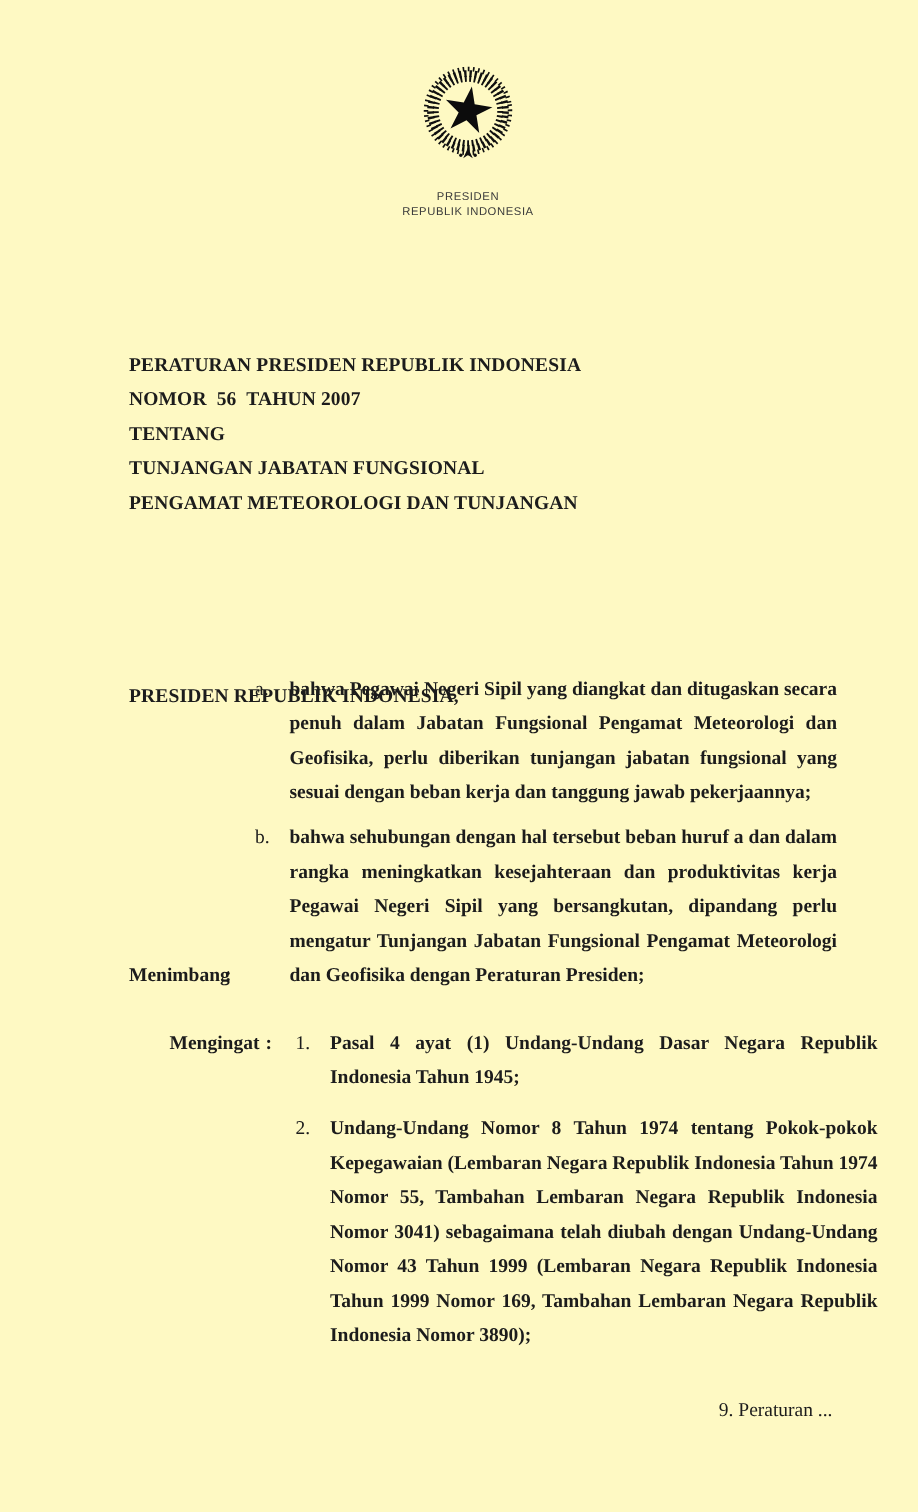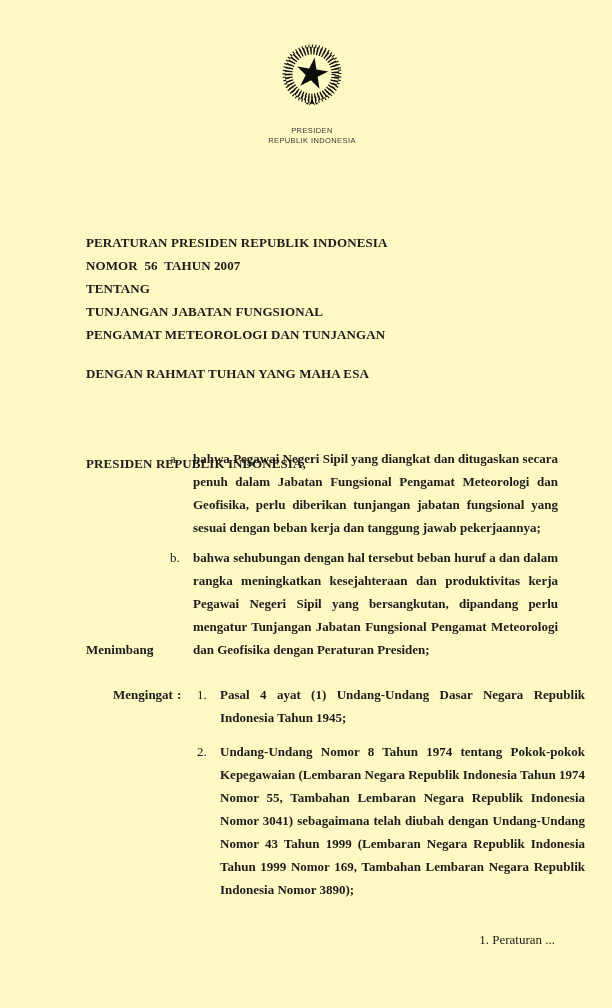--- a/index.html
+++ b/index.html
@@ -113,23 +113,20 @@
   </div>
 
   <div class="center-block title-block">
     <div class="center-line">PERATURAN PRESIDEN REPUBLIK INDONESIA</div>
     <div class="center-line">NOMOR  56  TAHUN 2007</div>
     <div class="center-line">TENTANG</div>
     <div class="center-line">TUNJANGAN JABATAN FUNGSIONAL</div>
     <div class="center-line">PENGAMAT METEOROLOGI DAN TUNJANGAN</div>
   </div>
 
-  <div class="center-block motto-block">
-    <div class="center-line">DENGAN RAHMAT TUHAN YANG MAHA ESA</div>
-  </div>
 
   <div class="center-block actor-block">
     <div class="center-line">PRESIDEN REPUBLIK INDONESIA,</div>
   </div>
 
   <div class="clause clause-considerations">
     <div class="clause-label">Menimbang</div>
     <div class="clause-colon">:</div>
     <div class="clause-items">
       <div class="item">
@@ -151,15 +148,15 @@
         <div class="item-marker">1.</div>
         <div class="item-text">Pasal 4 ayat (1) Undang-Undang Dasar Negara Republik Indonesia Tahun 1945;</div>
       </div>
       <div class="item">
         <div class="item-marker">2.</div>
         <div class="item-text">Undang-Undang Nomor 8 Tahun 1974 tentang Pokok-pokok Kepegawaian (Lembaran Negara Republik Indonesia Tahun 1974 Nomor 55, Tambahan Lembaran Negara Republik Indonesia Nomor 3041) sebagaimana telah diubah dengan Undang-Undang Nomor 43 Tahun 1999 (Lembaran Negara Republik Indonesia Tahun 1999 Nomor 169, Tambahan Lembaran Negara Republik Indonesia Nomor 3890);</div>
       </div>
     </div>
   </div>
 
-  <div class="catchword">1. Peraturan ...</div>
+  <div class="catchword">9. Peraturan ...</div>
 
 </div>
 
 </body></html>

